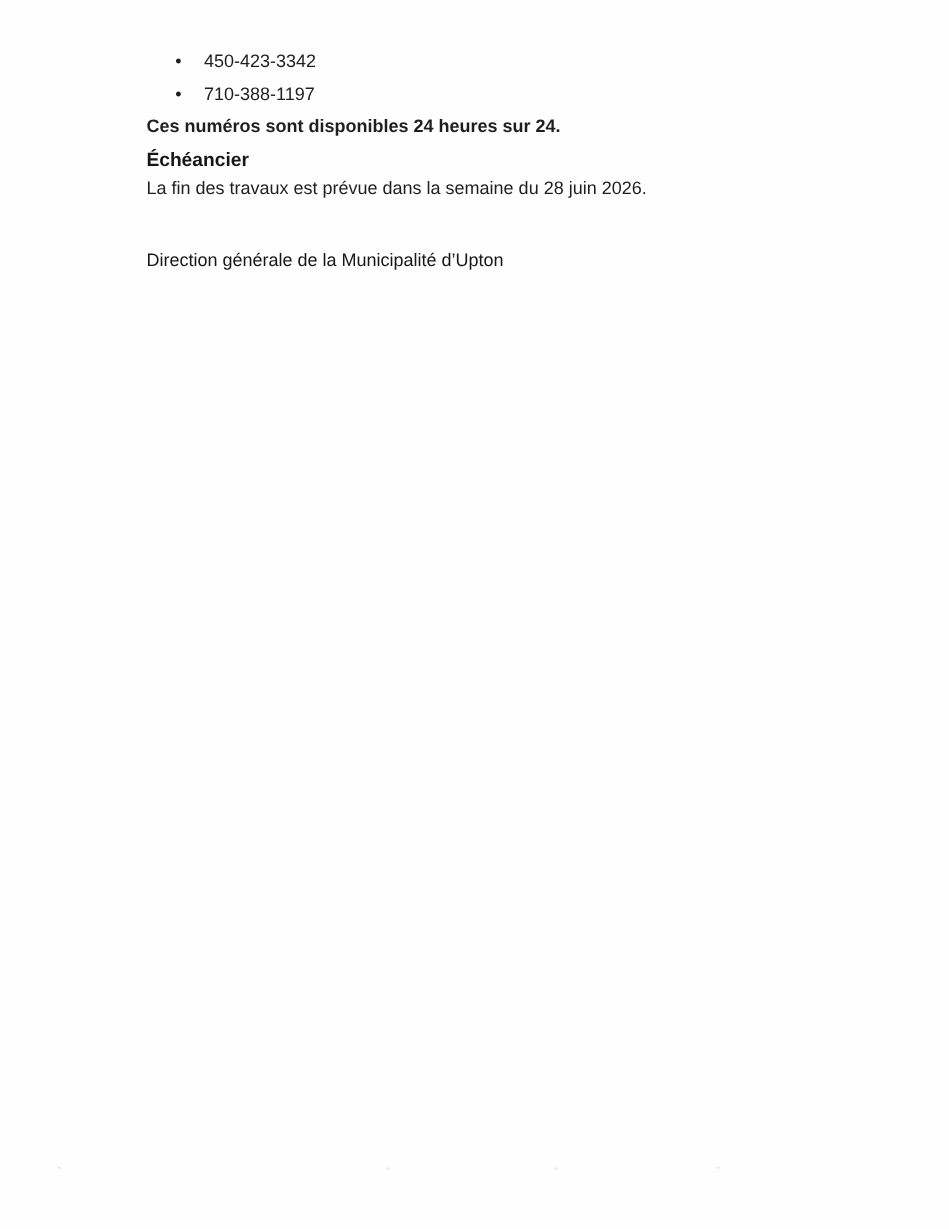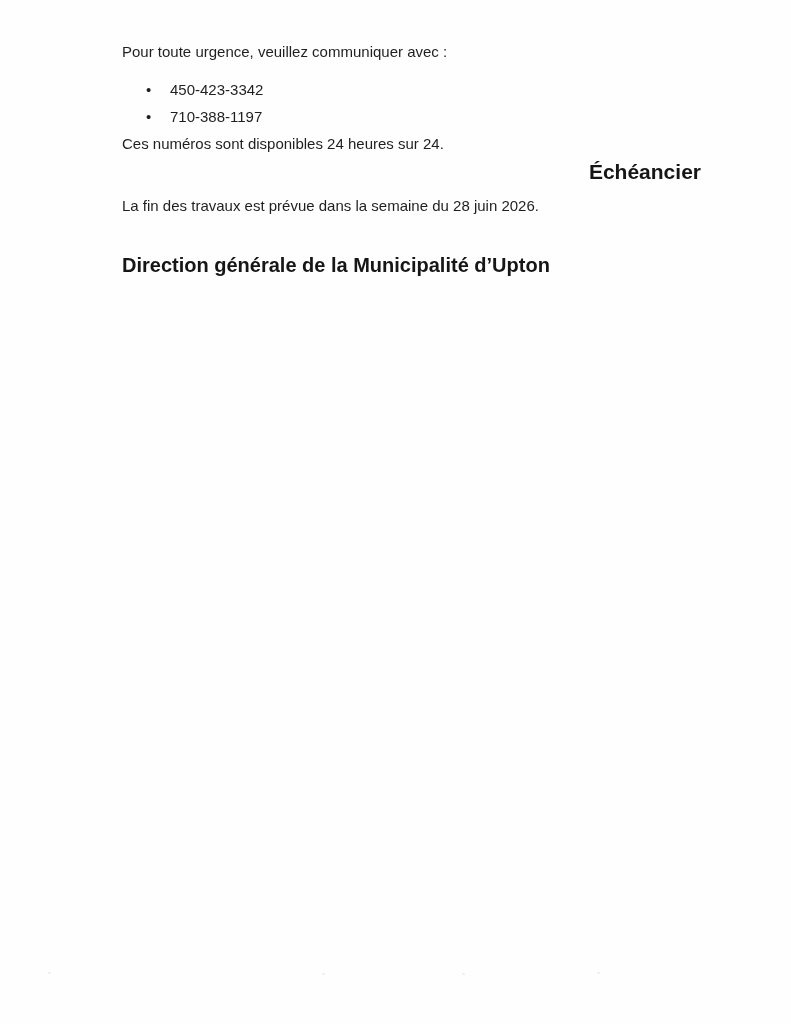--- a/index.html
+++ b/index.html
@@ -42,35 +42,34 @@
     color: #1f1f1f;
   }
   ul.phone-list li .bullet {
     position: absolute;
     left: 24px;
     top: 0;
     font-size: 15px;
     line-height: 19px;
     color: #1f1f1f;
   }
-  .availability { margin-top: 0; }
+  .availability { margin-top: 0; font-weight: bold; }
   .heading-bold {
     margin-top: 9px;
-    font-size: 21px;
+    font-size: 16px;
     line-height: 19px;
     font-weight: bold;
     color: #161616;
-    text-align: right;
   }
-  .schedule-text { margin-top: 15px; }
+  .schedule-text { margin-top: 5px; }
   .signature {
     margin-top: 41px;
-    font-size: 20px;
+    font-size: 15px;
     line-height: 19px;
-    font-weight: bold;
+    font-weight: normal;
     color: #161616;
   }
   
   .scan-speck {
     position: absolute;
     width: 3px;
     height: 2px;
     background: #ececec;
     border-radius: 50%;
   }
@@ -78,21 +77,20 @@
   .speck-2 { left: 322px; top: 973px; }
   .speck-3 { left: 462px; top: 973px; }
   .speck-4 { left: 597px; top: 972px; }
 </style>
 </head>
 <body>
 
 <div class="page">
   <div class="content">
 
-    <p class="para intro">Pour toute urgence, veuillez communiquer avec :</p>
 
     <ul class="phone-list">
       <li>
         <span class="bullet">•</span>
         <span>450-423-3342</span>
       </li>
       <li>
         <span class="bullet">•</span>
         <span>710-388-1197</span>
       </li>

